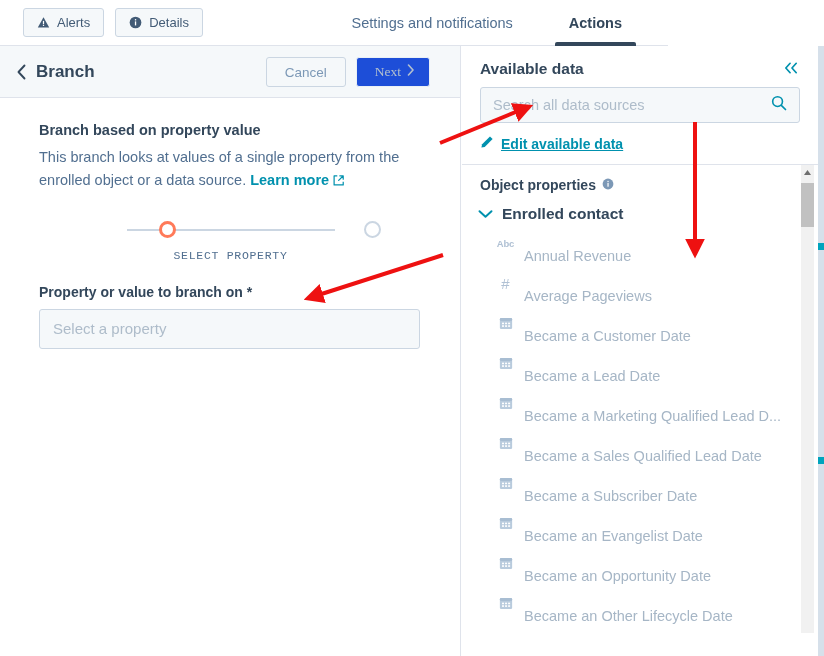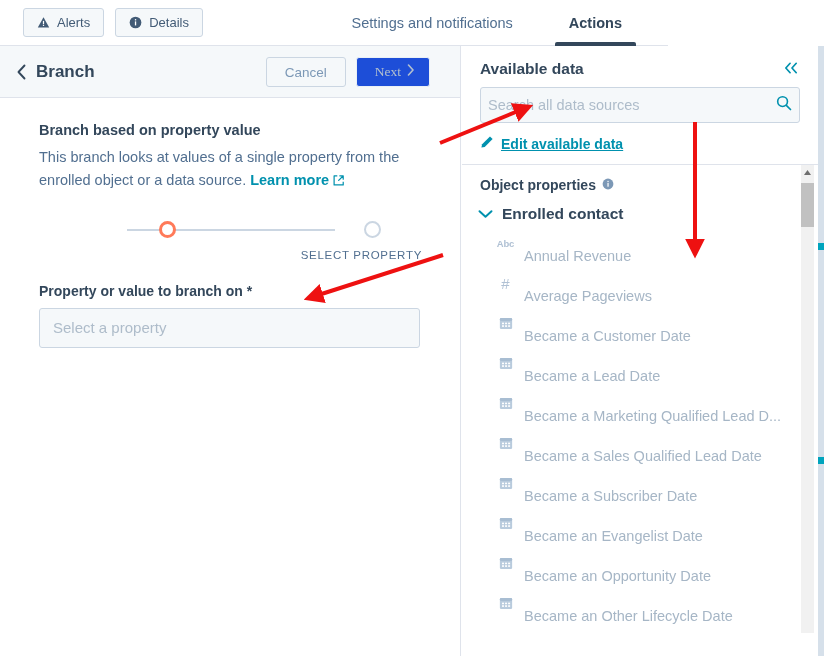--- a/index.html
+++ b/index.html
@@ -87,22 +87,22 @@
     display: flex; align-items: center; justify-content: center;
   }
   .stepline { width: 208px; height: 2px; background: #cbd6e2; }
   .dot {
     position: absolute; top: 3px; width: 17px; height: 17px;
     border-radius: 50%; background: #ffffff; box-sizing: border-box;
   }
   .dot.cur { left: 120px; border: 3px solid #ff7a59; }
   .dot.next { left: 325px; border: 2px solid #cbd6e2; }
   .steplabel {
-    text-align: right; font-size: 11.5px; letter-spacing: .7px;
-    color: #516f90; margin-top: 7px;
+    text-align: center; font-size: 11.5px; letter-spacing: .7px;
+    color: #516f90; margin-top: 7px; font-family: Liberation Mono, monospace;
   }
 
   .fieldlabel {
     margin-top: 22px; font-size: 14px; font-weight: 700; color: #33475b;
   }
   .selectbox {
     margin-top: 9px; width: 381px; height: 40px;
     background: #f5f8fa; border: 1px solid #cbd6e2; border-radius: 3px;
     display: flex; align-items: center; padding: 0 13px;
     font-size: 15px; color: #aebcca; cursor: pointer;
@@ -116,21 +116,21 @@
   .rp-head {
     padding: 14px 18px 0 18px; display: flex; align-items: center;
     justify-content: space-between;
   }
   .rp-title { font-size: 15.5px; font-weight: 700; color: #33475b; }
   .collapse-ic { color: #0091ae; cursor: pointer; font-size: 17px; line-height: 1; }
   .searchwrap { padding: 9px 18px 0 18px; }
   .searchbox {
     position: relative; height: 36px;
     background: #f5f8fa; border: 1px solid #cbd6e2; border-radius: 3px;
-    display: flex; align-items: center; padding: 0 7px;
+    display: flex; align-items: center; padding: 0 12px;
   }
   .searchbox input {
     border: 0; outline: 0; background: transparent; flex: 1;
     font-size: 14.5px; color: #33475b; font-family: inherit;
   }
   .searchbox input::placeholder { color: #aebcca; }
   .editrow {
     padding: 12px 18px 11px 18px; display: flex; align-items: center; gap: 7px;
     border-bottom: 1px solid #dfe3eb;
   }

